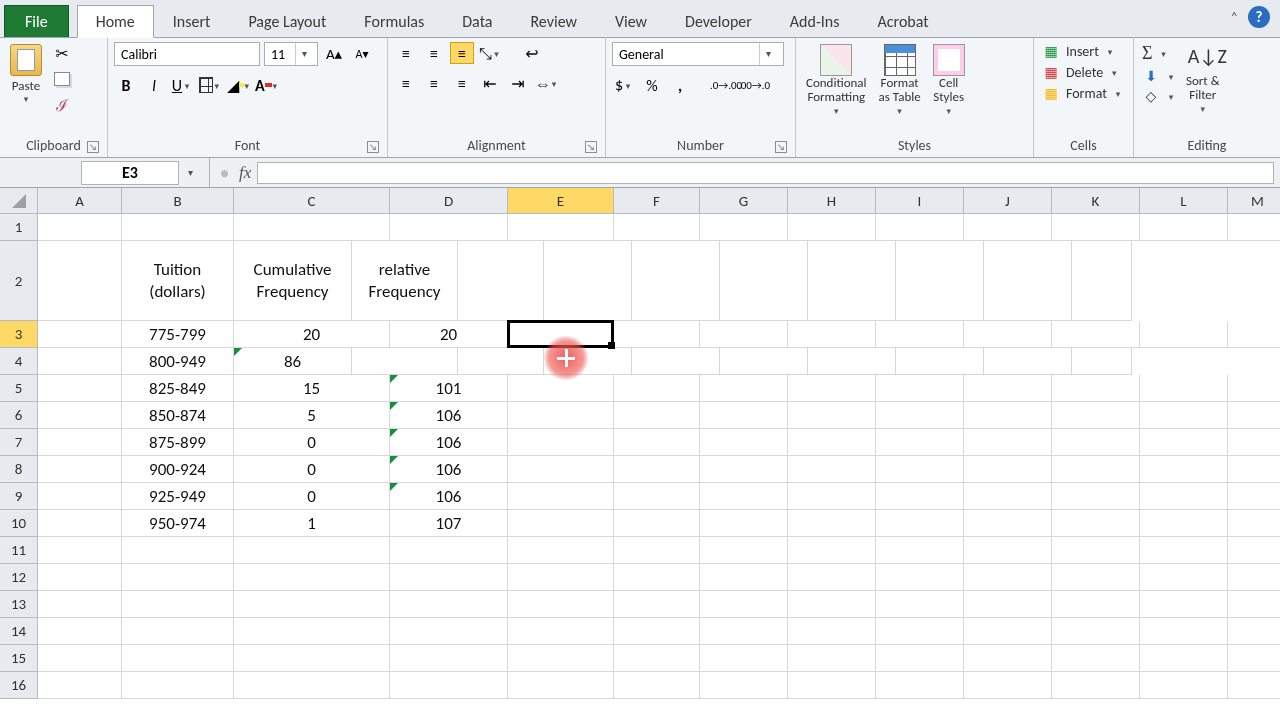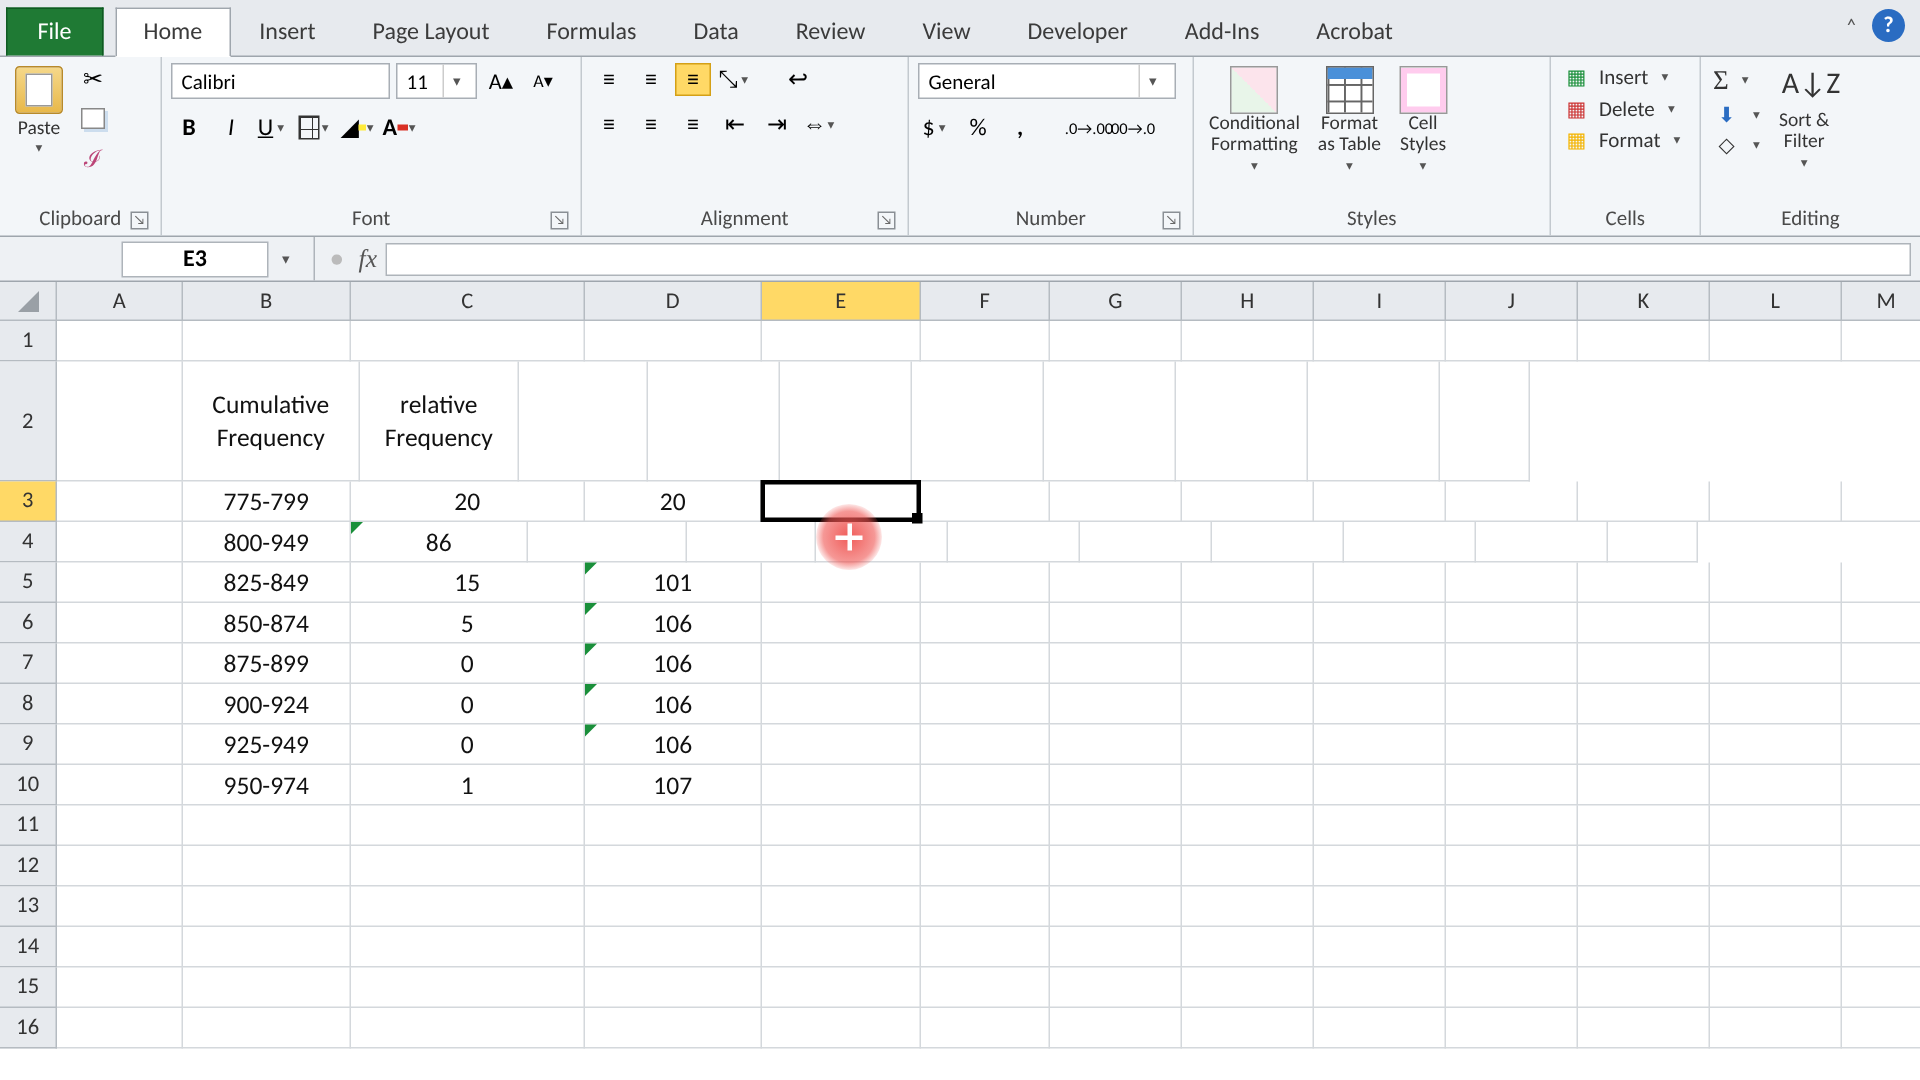--- a/index.html
+++ b/index.html
@@ -397,20 +397,22 @@
         <div class="cell" style="width: 88px;"></div>
         <div class="cell" style="width: 88px;"></div>
         <div class="cell" style="width: 88px;"></div>
         <div class="cell" style="width: 88px;"></div>
         <div class="cell" style="width: 88px;"></div>
         <div class="cell" style="width: 88px;"></div>
         <div class="cell" style="width: 60px;"></div>
       </div>
       <div class="crow header-row">
         <div class="cell" style="width: 84px;"></div>
+        <div class="cell" style="width: 112px;">Tuition
+(dollars)</div>
         <div class="cell" style="width: 118px;">Cumulative
 Frequency</div>
         <div class="cell" style="width: 106px;">relative
 Frequency</div>
         <div class="cell" style="width: 86px;"></div>
         <div class="cell" style="width: 88px;"></div>
         <div class="cell" style="width: 88px;"></div>
         <div class="cell" style="width: 88px;"></div>
         <div class="cell" style="width: 88px;"></div>
         <div class="cell" style="width: 88px;"></div>

